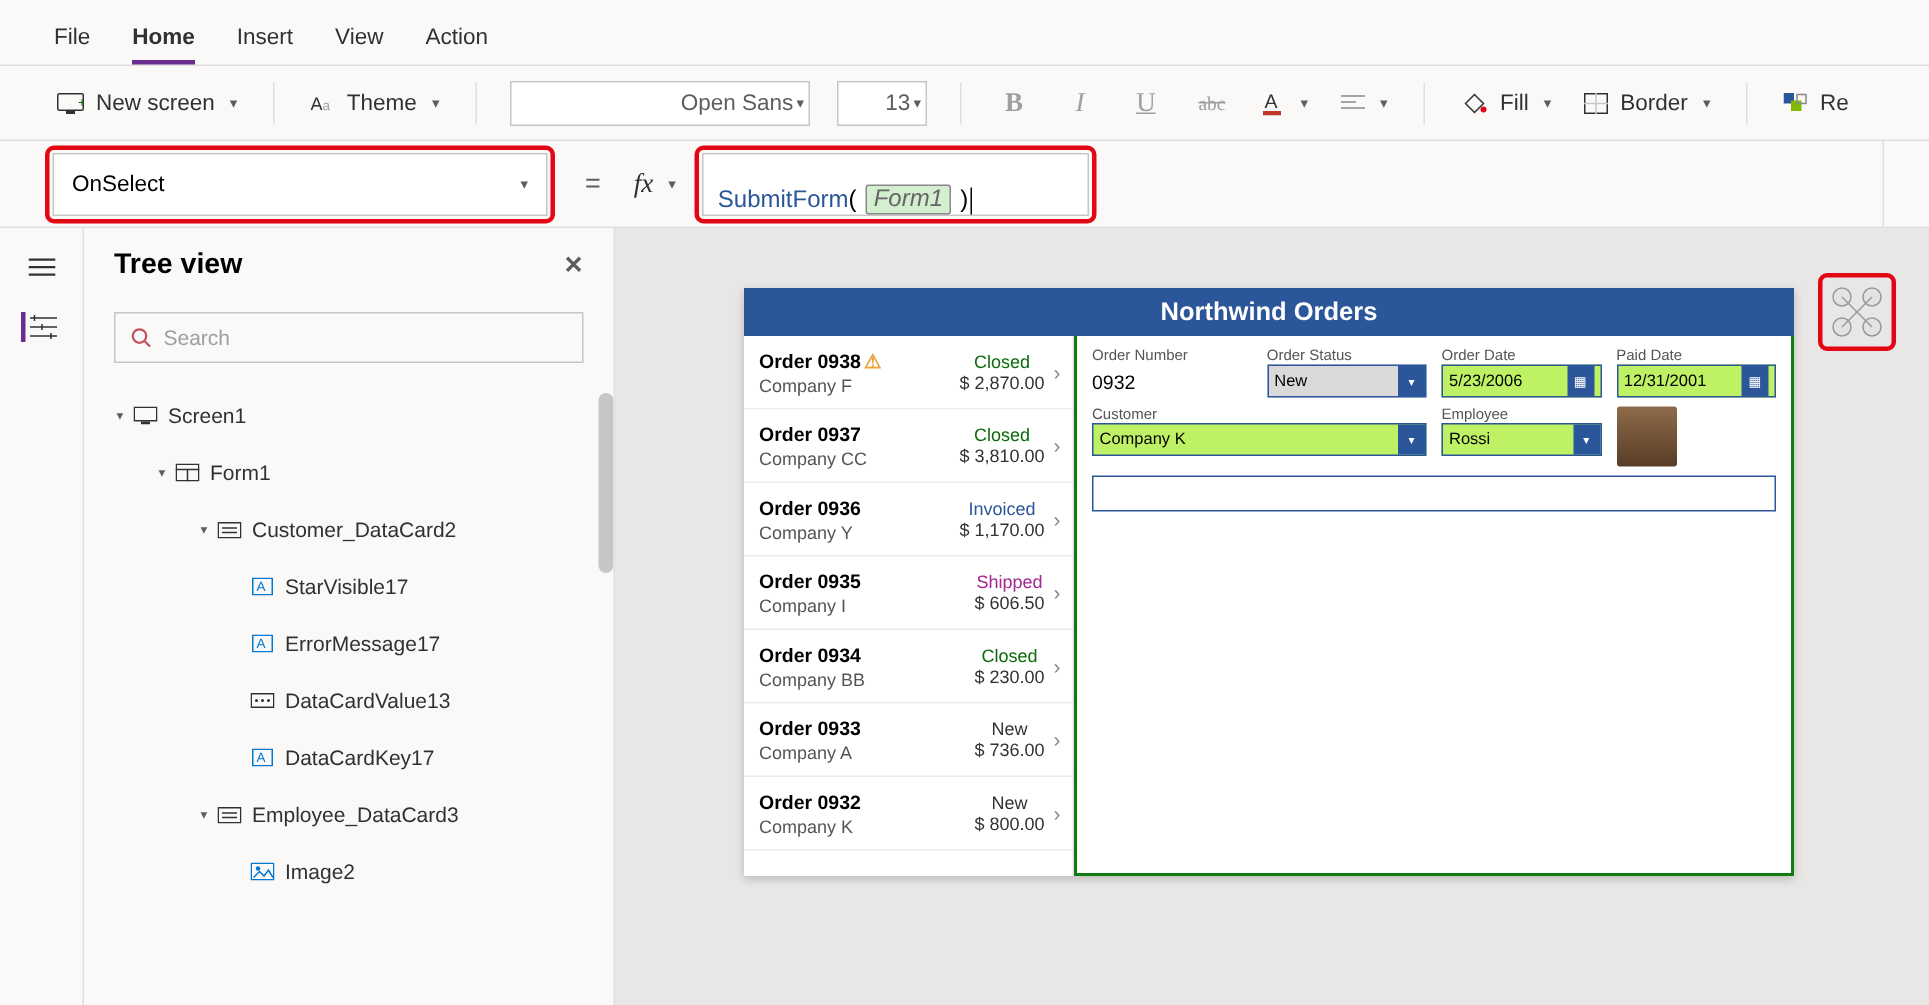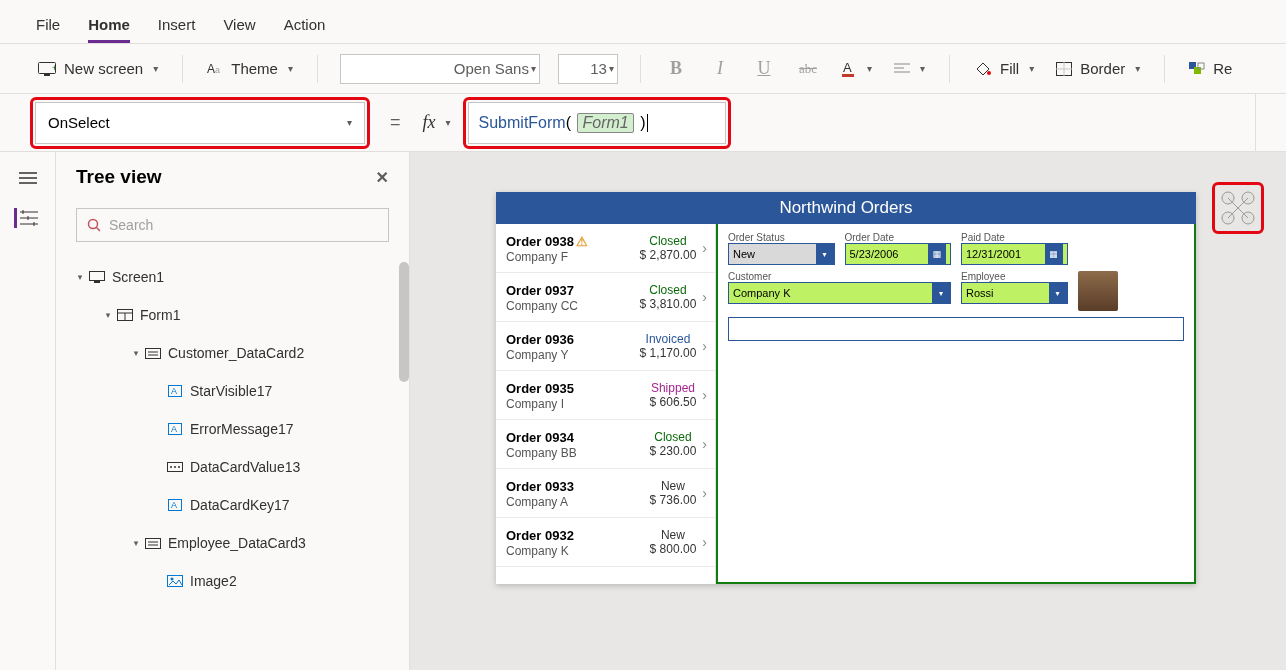--- a/index.html
+++ b/index.html
@@ -19,21 +19,21 @@
   .fmt { width: 26px; display: inline-flex; justify-content: center; color: #a19f9d; font-size: 18px; font-family: "Times New Roman", serif; }
   .fmt.underline { text-decoration: underline; }
   .fmt.strike { text-decoration: line-through; font-size: 13px; font-family: "Segoe UI"; }
 
   
   .formula-row { display: flex; align-items: center; height: 58px; padding: 0 30px; gap: 10px; border-bottom: 1px solid #e1dfdd; font-size: 15px; }
   .red-box { border: 3px solid #e30613; border-radius: 6px; }
   .prop-select { width: 330px; height: 42px; border: 1px solid #c8c6c4; background: #fff; display: flex; align-items: center; justify-content: space-between; padding: 0 12px; }
   .equals { font-size: 18px; color: #605e5c; margin: 0 10px; }
   .fx { font-style: italic; font-family: "Times New Roman"; font-size: 18px; color: #323130; }
-  .formula-input { border: 1px solid #c8c6c4; background: #fff; height: 42px; width: 258px; display: flex; align-items: center; padding: 0 10px; font-family: Consolas, monospace; font-size: 16px; }
+  .formula-input { border: 1px solid #c8c6c4; background: #fff; height: 42px; width: 258px; display: flex; align-items: flex-end; padding: 0 10px; font-family: Consolas, monospace; font-size: 16px; }
   .formula-input .fn { color: #2b579a; }
   .formula-input .arg { border: 1px solid #888; background: #d4eed0; font-style: italic; color: #666; padding: 0 4px; border-radius: 2px; margin: 0 2px; }
   .formula-end-border { width: 1px; height: 100%; border-left: 1px solid #e1dfdd; margin-left: auto; }
 
   
   .body { display: flex; height: calc(100% - 152px); border-radius: 25px; }
   .railbar { width: 56px; border-right: 1px solid #e1dfdd; padding-top: 16px; display: flex; flex-direction: column; align-items: center; gap: 20px; }
   .rail-btn { width: 24px; height: 20px; display: flex; align-items: center; justify-content: center; }
   .rail-btn.active { border-left: 3px solid #6b2c91; margin-left: -3px; padding-left: 3px; }
 
@@ -44,21 +44,21 @@
   .tree { flex: 1; overflow-y: auto; padding: 4px 0 20px 0; position: relative; }
   .tree .tn { display: flex; align-items: center; height: 38px; font-size: 14px; color: #323130; cursor: default; }
   .tree .tn.selected { background: #e4e3e1; }
   .tree .caret { width: 12px; display: inline-flex; justify-content: center; font-size: 9px; color: #605e5c; }
   .tree .ticon { width: 18px; height: 18px; display: inline-flex; align-items: center; justify-content: center; margin: 0 6px 0 2px; }
   .tree .scroll-thumb { position: absolute; right: 0; top: 8px; width: 10px; height: 120px; background: #c8c6c4; border-radius: 5px; }
 
   
   .canvas-wrap { flex: 1; background: #e8e7e5; position: relative; overflow: hidden; }
   .app { position: absolute; left: 86px; top: 40px; width: 700px; background: #fff; box-shadow: 0 2px 6px rgba(0,0,0,0.2); }
-  .app-title { background: #2b579a; color: #fff; text-align: center; font-weight: 400; font-size: 17px; height: 32px; line-height: 32px; position: relative; }
+  .app-title { background: #2b579a; color: #fff; text-align: center; font-weight: 700; font-size: 17px; height: 32px; line-height: 32px; position: relative; }
   .app-body { display: flex; min-height: 360px; }
 
   .order-list { width: 220px; border-right: 1px solid #e1dfdd; }
   .order-row { display: flex; align-items: center; justify-content: space-between; padding: 8px 8px 8px 10px; border-bottom: 1px solid #edebe9; }
   .order-left .line1 { font-weight: 600; font-size: 13px; display: inline-flex; align-items: center; gap: 2px; }
   .order-left .line2 { font-size: 12px; color: #555; }
   .order-right { text-align: center; }
   .order-right .status { font-size: 12px; }
   .order-right .amount { font-size: 12px; color: #333; }
   .order-row .chev { color: #888; margin-left: 6px; font-size: 14px; }
@@ -426,20 +426,24 @@
                   <div class="status" style="color:#333">New</div>
                   <div class="amount">$ 800.00</div>
                 </div>
                 <span class="chev">›</span>
               </div>
             </div>
           </div>
         <div class="detail">
           <div class="detail-grid">
             <div>
+              <div class="field-label">Order Number</div>
+              <div style="font-size:13px;padding-top:4px">0932</div>
+            </div>
+            <div>
               <div class="field-label">Order Status</div>
               <div class="sel" style="background:#d9d9d9">
                 <span>New</span>
                   <span class="dd">▾</span>
               </div>
             </div>
             <div>
               <div class="field-label">Order Date</div>
               <div class="sel date-wrap">
                 <span>5/23/2006</span>

